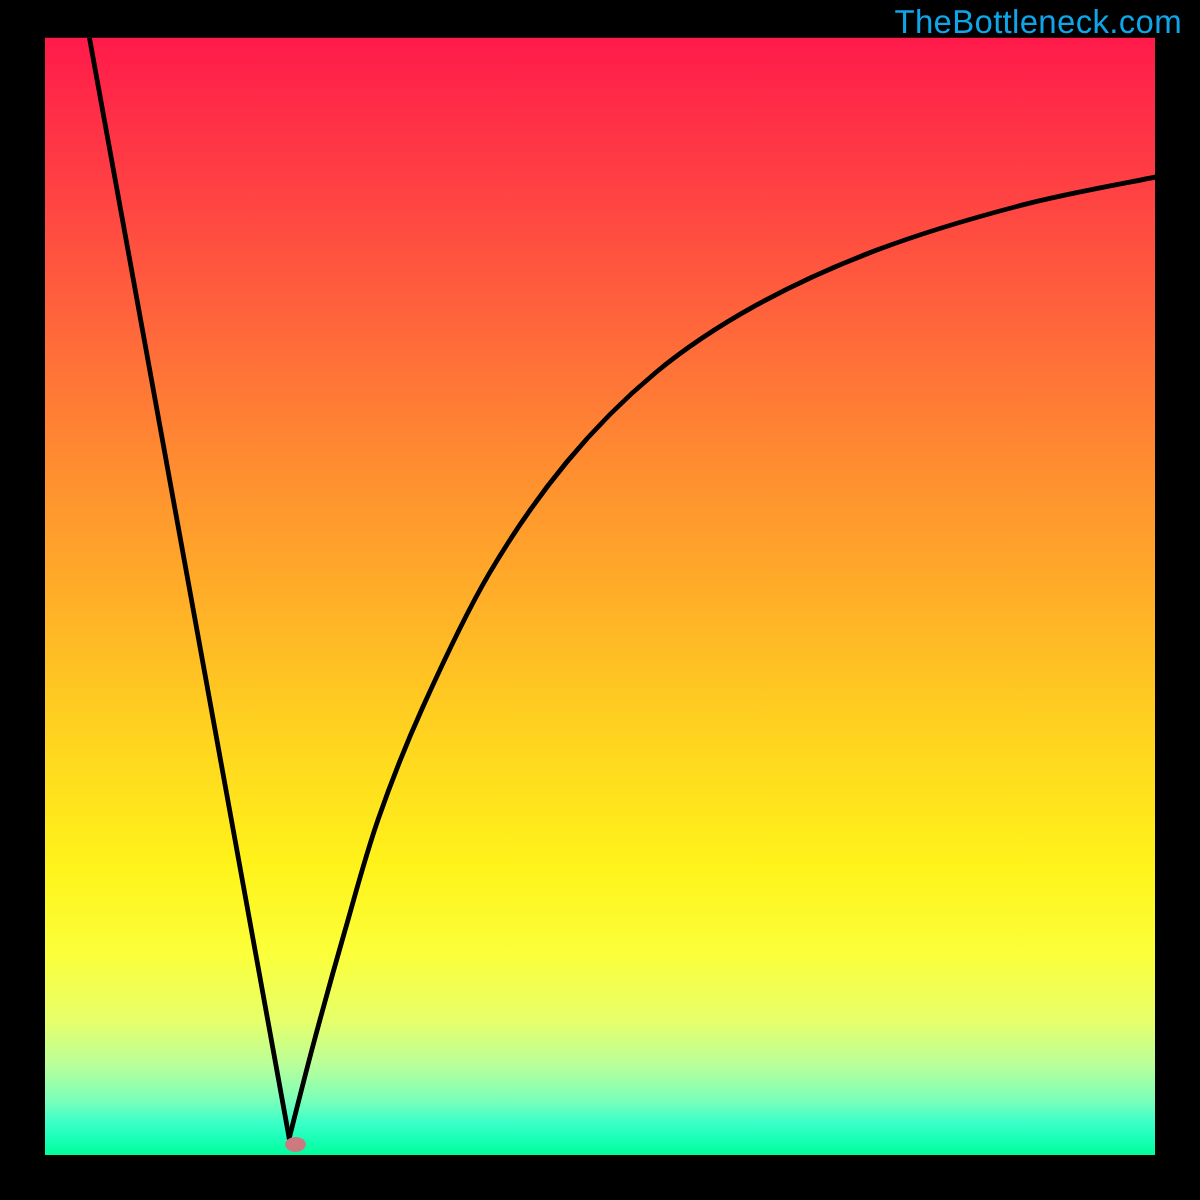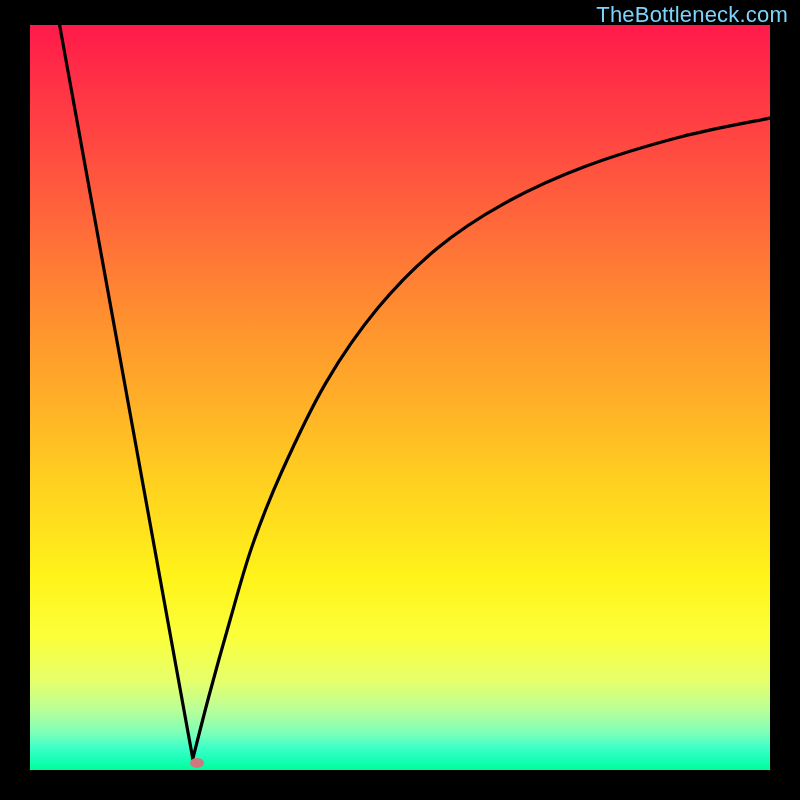--- a/index.html
+++ b/index.html
@@ -14,21 +14,21 @@
   .canvas {
     position: relative;
     width: 800px;
     height: 800px;
     background: #000;
   }
   .watermark {
     position: absolute;
     top: 2px;
     right: 12px;
-    color: #7dd3fc;
+    color: #0ea5e9;
     font-size: 22px;
     font-weight: 500;
     letter-spacing: 0.2px;
     z-index: 4;
     margin-left: 16px;
   }
   .plot-frame {
     position: absolute;
     left: 30px;
     top: 25px;

